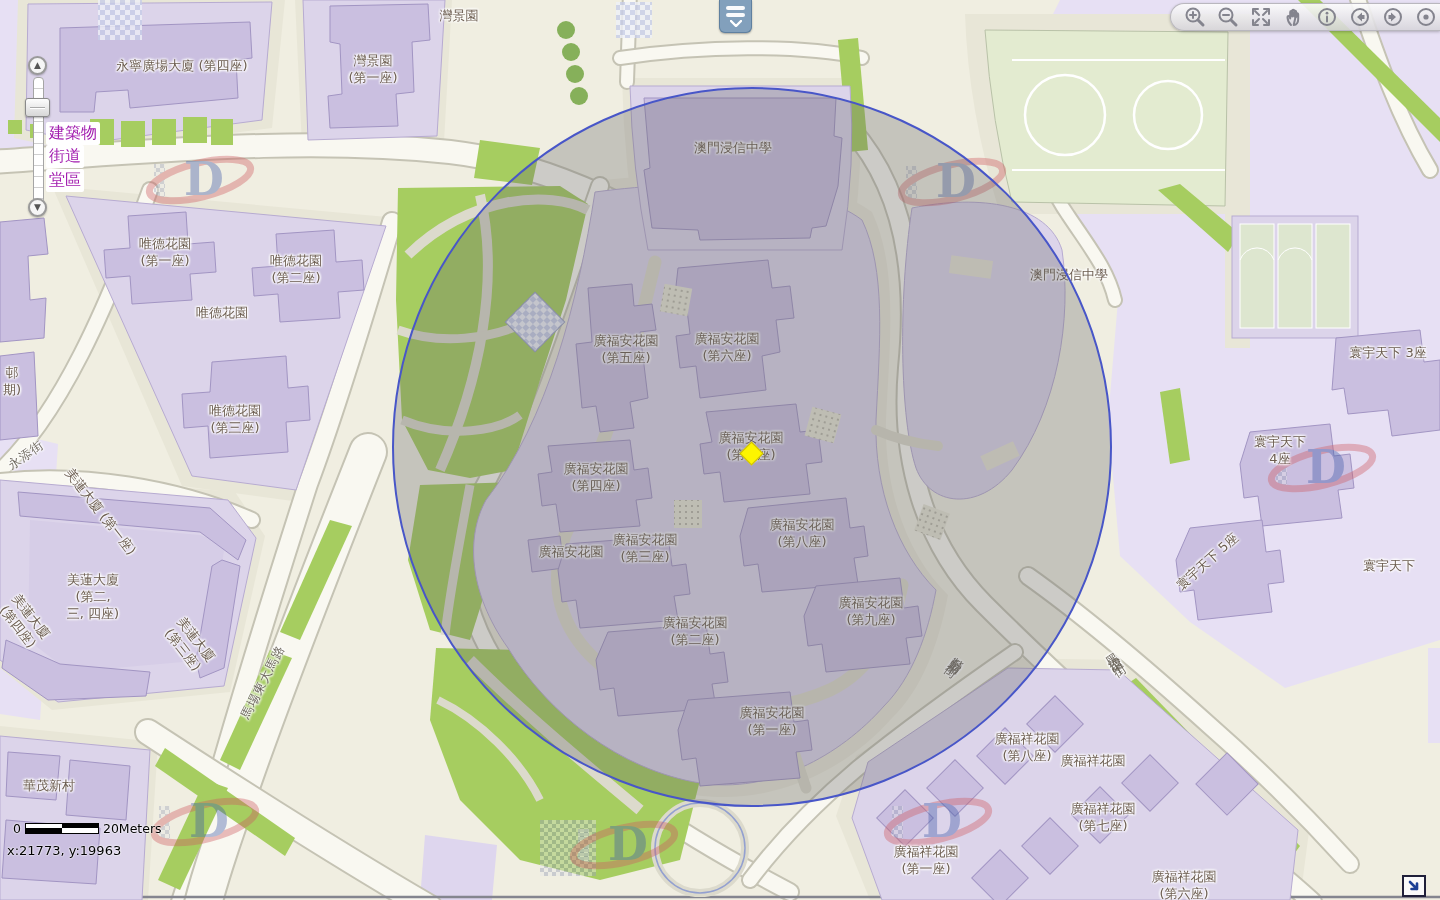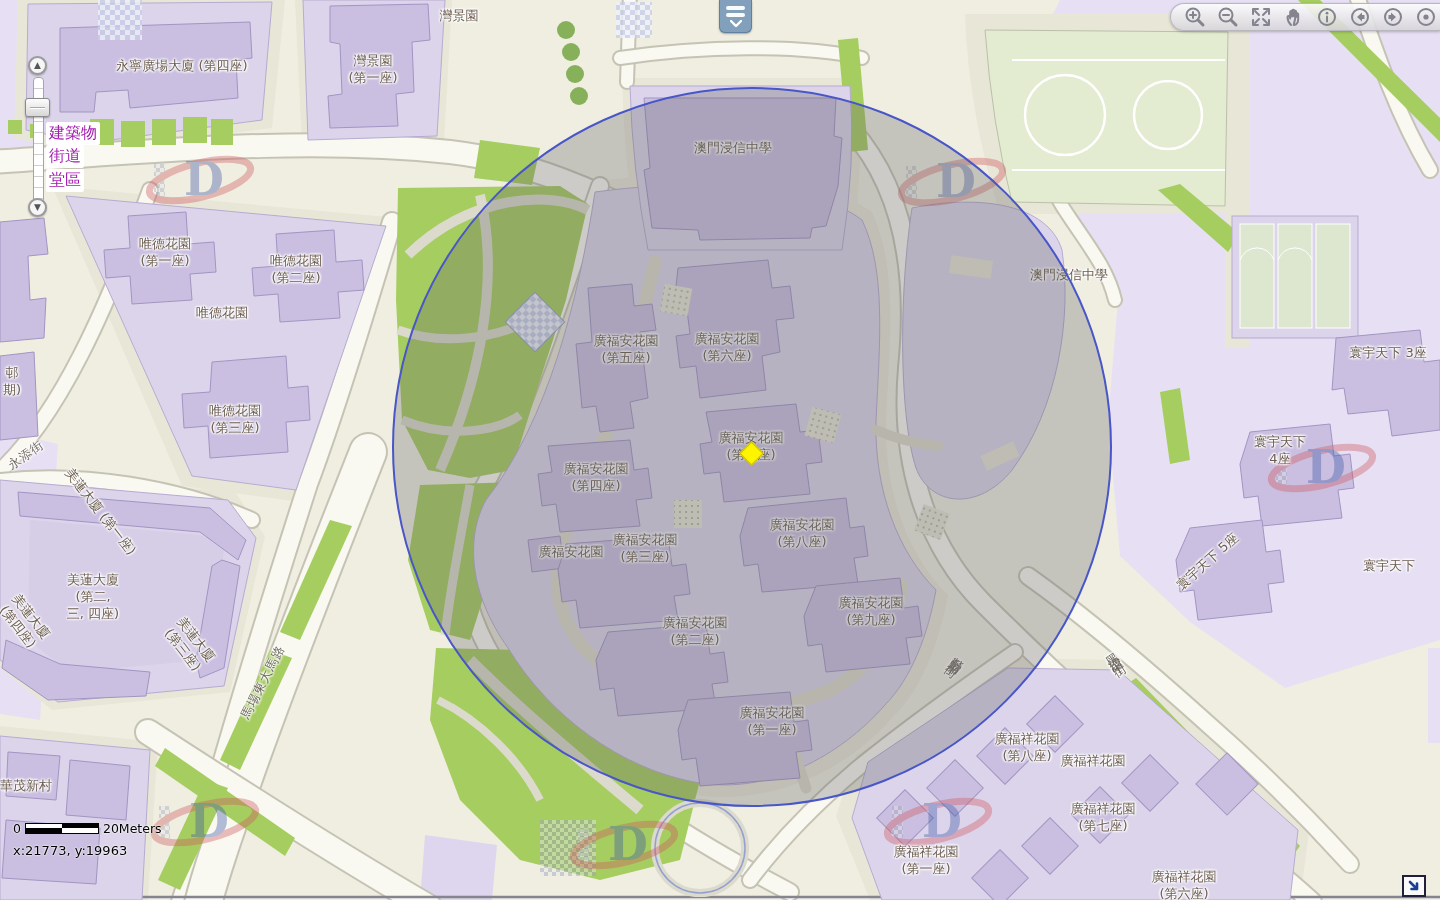--- a/index.html
+++ b/index.html
@@ -45,21 +45,21 @@
     box-shadow:0 1px 2px rgba(0,0,0,.3);}
   #zhandle::after{content:"";display:block;margin:8px 4px 0;border-top:1px solid #aaa;border-bottom:1px solid #fff;}
   .layer-chip{position:absolute;left:22px;background:#fff;color:#a21caf;font-size:16px;
     padding:1px 3px;border-radius:2px;white-space:nowrap;}
   
   #scalebar{position:absolute;z-index:10;left:13px;top:821px;display:flex;align-items:center;gap:4px;
     color:#000;font-size:12.5px;text-shadow:0 0 2px #fff,0 0 2px #fff;}
   #sb-bar{width:72px;height:9px;border:1px solid #000;display:flex;}
   #sb-bar .h1{flex:1;background:linear-gradient(to bottom,#fff 50%,#000 50%);}
   #sb-bar .h2{flex:1;background:linear-gradient(to bottom,#000 50%,#fff 50%);}
-  #coords{position:absolute;z-index:10;left:13px;top:843px;color:#000;font-size:13px;
+  #coords{position:absolute;z-index:10;left:7px;top:843px;color:#000;font-size:13px;
     text-shadow:0 0 2px #fff,0 0 2px #fff;}
   #copyright{position:absolute;z-index:10;left:0;top:866px;width:384px;height:24px;
     background:rgba(88,88,94,.62);color:#fff;font-size:13px;line-height:24px;padding-left:7px;
     box-sizing:border-box;white-space:nowrap;overflow:hidden;}
   #overview-btn{position:absolute;z-index:10;left:1402px;top:875px;width:24px;height:22px;
     background:#fafafa;border:2px solid #20203a;box-sizing:border-box;cursor:pointer;
     display:flex;align-items:center;justify-content:center;}
 </style>
 </head>
 <body>
@@ -290,21 +290,21 @@
       <div class="map-label bldg" style="left: 373px; top: 70px; transform: translate(-50%, -50%);">灣景園<br>(第一座)</div>
       <div class="map-label bldg" style="left: 165px; top: 253px; transform: translate(-50%, -50%);">唯德花園<br>(第一座)</div>
       <div class="map-label bldg" style="left: 296px; top: 270px; transform: translate(-50%, -50%);">唯德花園<br>(第二座)</div>
       <div class="map-label bldg" style="left: 222px; top: 313px; transform: translate(-50%, -50%);">唯德花園</div>
       <div class="map-label bldg" style="left: 235px; top: 420px; transform: translate(-50%, -50%);">唯德花園<br>(第三座)</div>
       <div class="map-label bldg" style="left: 12px; top: 382px; transform: translate(-50%, -50%);">邨<br>期)</div>
       <div class="map-label bldg" style="left: 100px; top: 512px; transform: translate(-50%, -50%) rotate(52deg);">美蓮大廈 (第一座)</div>
       <div class="map-label bldg" style="left: 93px; top: 597px; transform: translate(-50%, -50%);">美蓮大廈<br>(第二,<br>三, 四座)</div>
       <div class="map-label bldg" style="left: 24px; top: 622px; transform: translate(-50%, -50%) rotate(52deg);">美蓮大廈<br>(第四座)</div>
       <div class="map-label bldg" style="left: 189px; top: 645px; transform: translate(-50%, -50%) rotate(52deg);">美蓮大廈<br>(第三座)</div>
-      <div class="map-label bldg" style="left: 26px; top: 786px; transform: translate(-50%, -50%);">華茂新村</div>
+      <div class="map-label bldg" style="left: 49px; top: 786px; transform: translate(-50%, -50%);">華茂新村</div>
       <div class="map-label bldg" style="left: 733px; top: 148px; transform: translate(-50%, -50%);">澳門浸信中學</div>
       <div class="map-label bldg" style="left: 1069px; top: 275px; transform: translate(-50%, -50%);">澳門浸信中學</div>
       <div class="map-label bldg" style="left: 626px; top: 350px; transform: translate(-50%, -50%);">廣福安花園<br>(第五座)</div>
       <div class="map-label bldg" style="left: 727px; top: 348px; transform: translate(-50%, -50%);">廣福安花園<br>(第六座)</div>
       <div class="map-label bldg" style="left: 751px; top: 447px; transform: translate(-50%, -50%);">廣福安花園<br>(第七座)</div>
       <div class="map-label bldg" style="left: 596px; top: 478px; transform: translate(-50%, -50%);">廣福安花園<br>(第四座)</div>
       <div class="map-label bldg" style="left: 571px; top: 552px; transform: translate(-50%, -50%);">廣福安花園</div>
       <div class="map-label bldg" style="left: 645px; top: 549px; transform: translate(-50%, -50%);">廣福安花園<br>(第三座)</div>
       <div class="map-label bldg" style="left: 695px; top: 632px; transform: translate(-50%, -50%);">廣福安花園<br>(第二座)</div>
       <div class="map-label bldg" style="left: 802px; top: 534px; transform: translate(-50%, -50%);">廣福安花園<br>(第八座)</div>

